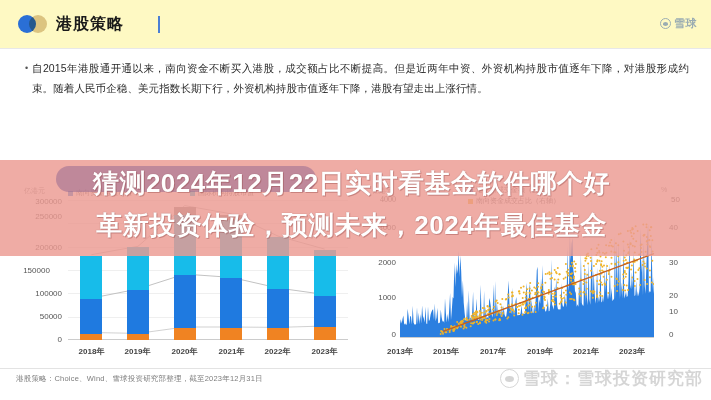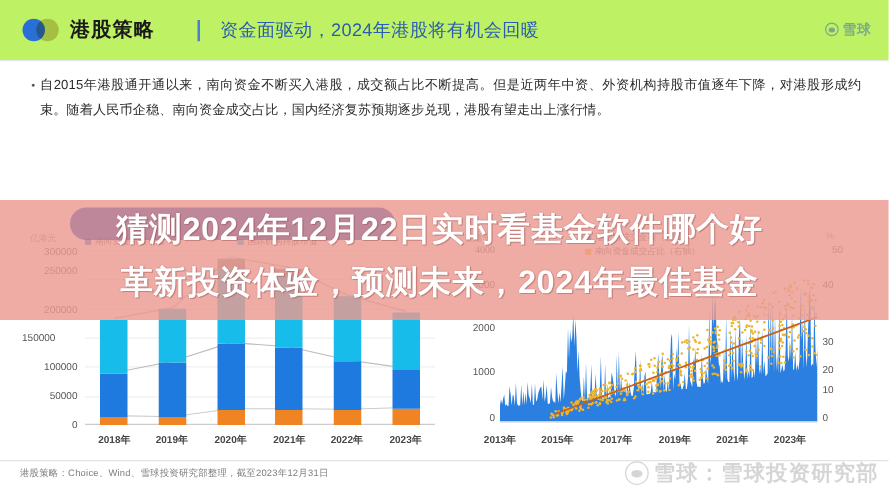--- a/index.html
+++ b/index.html
@@ -7,21 +7,21 @@
   body {
     font-family:"Liberation Sans", sans-serif;
     background:#ffffff;
     position:relative;
     overflow:hidden;
   }
 
   
   #header {
     position:absolute; left:0; top:0; width:711px; height:48px;
-    background:#bef264;
+    background:#fef9c3;
     display:flex; align-items:center;
   }
   #brand-mark { position:relative; width:34px; height:18px; margin-left:18px; flex:0 0 auto; }
   #brand-mark .c1 { position:absolute; left:0; top:0; width:18px; height:18px; border-radius:50%; background:#2a6fd6; }
   #brand-mark .c2 { position:absolute; left:11px; top:0; width:18px; height:18px; border-radius:50%; background:#ddc9a8; mix-blend-mode:multiply; }
   #brand-title {
     font-size:16px; font-weight:bold; color:#1a1a1a; letter-spacing:1px;
     margin-left:4px; white-space:nowrap;
   }
   #header-divider { width:2px; height:17px; background:#4b7fd4; margin-left:34px; flex:0 0 auto; }
@@ -61,21 +61,21 @@
 
   
   #charts {
     position:absolute; left:0; top:150px; width:711px; height:218px; background:#fff;
   }
   .chart { position:absolute; top:0; height:218px; }
   #chart-left { left:0; width:356px; }
   #chart-right { left:356px; width:355px; }
 
   .axis-unit { position:absolute; font-size:7px; color:#8a8a8a; white-space:nowrap; }
-  .ytick { position:absolute; font-size:8px; color:#555; text-align:right; white-space:nowrap; }
+  .ytick { position:absolute; font-size:8px; color:#555; text-align:right; white-space:nowrap;padding-left:11px; }
   .xtick { position:absolute; font-size:8px; color:#444; text-align:center; white-space:nowrap; font-weight:bold; }
   .legend-item { position:absolute; font-size:7px; color:#666; white-space:nowrap; display:flex; align-items:center; gap:3px; }
   .legend-swatch { width:5px; height:5px; display:inline-block; }
 
   .plot { position:absolute; }
   .gridline { position:absolute; height:1px; background:#efefef; width:100%; }
   .axisline { position:absolute; background:#d8d8d8; }
 
   
   .bar-group { position:absolute; bottom:0; }
@@ -126,31 +126,30 @@
 </head>
 <body>
 
 <div id="header">
   <div id="brand-mark">
     <span class="c1"></span>
       <span class="c2"></span>
   </div>
   <div id="brand-title">港股策略</div>
   <div id="header-divider"></div>
-  <div id="header-subtitle">资金面驱动，2024年港股将有机会回暖</div>
   <div id="header-logo">
     <span class="mark"></span>
     <span class="txt">雪球</span>
   </div>
 </div>
 <div id="header-rule"></div>
 
 <div id="para-block">
   <div id="para-bullet">•</div>
-  <div id="para-text">自2015年港股通开通以来，南向资金不断买入港股，成交额占比不断提高。但是近两年中资、外资机构持股市值逐年下降，对港股形成约束。随着人民币企稳、南向资金成交占比，国内经济复苏预期逐步兑现，港股有望走出上涨行情。</div>
+  <div id="para-text">自2015年港股通开通以来，南向资金不断买入港股，成交额占比不断提高。但是近两年中资、外资机构持股市值逐年下降，对港股形成约束。随着人民币企稳、美元指数长期下行，外资机构持股市值逐年下降，港股有望走出上涨行情。</div>
 </div>
 
 <div id="charts">
 
   <div class="chart" id="chart-left">
     <div class="axis-unit" style="left:24px; top:36px;">亿港元</div>
 
     <div class="legend-item" style="left:68px; top:38px;">
       <span class="legend-swatch" style="background:#1f7ae0;"></span>
       <span>南向资金持股市值</span>
@@ -239,21 +238,21 @@
     </div>
 
     <div class="ytick" style="left:0;  top:45px;  width:40px;font-family:Liberation Serif, serif;">4000</div>
     <div class="ytick" style="left:0;  top:73px;  width:40px;">3000</div>
     <div class="ytick" style="left:0;  top:108px; width:40px;">2000</div>
     <div class="ytick" style="left:0;  top:143px; width:40px;">1000</div>
     <div class="ytick" style="left:0;  top:180px; width:40px;">0</div>
 
     <div class="ytick" style="left:302px; top:45px;  width:24px; text-align:center;">50</div>
     <div class="ytick" style="left:302px; top:73px;  width:24px; text-align:left;">40</div>
-    <div class="ytick" style="left:302px; top:119px; width:24px; text-align:left;">30</div>
+    <div class="ytick" style="left:302px; top:108px; width:24px; text-align:left;">30</div>
     <div class="ytick" style="left:302px; top:129px; width:24px; text-align:left;margin-top:12px;">20</div>
     <div class="ytick" style="left:302px; top:157px; width:24px; text-align:left;">10</div>
     <div class="ytick" style="left:302px; top:180px; width:24px; text-align:left;">0</div>
 
     <div class="plot" id="right-plot" style="left:44px; top:48px; width:254px; height:140px;">
       <svg id="right-svg" width="254" height="140" style="position:absolute;left:0;top:0;">
           <path d="M 0,139 L 0.0,126.1 L 0.8,121.2 L 1.7,125.4 L 2.5,120.9 L 3.4,117.6 L 4.2,126.8 L 5.1,125.2 L 5.9,126.7 L 6.8,126.6 L 7.6,110.8 L 8.5,117.4 L 9.3,126.4 L 10.2,117.8 L 11.0,118.7 L 11.9,126.6 L 12.7,107.8 L 13.6,124.6 L 14.4,126.4 L 15.3,126.4 L 16.1,126.3 L 17.0,109.3 L 17.8,126.3 L 18.7,114.6 L 19.5,126.2 L 20.4,115.9 L 21.2,125.6 L 22.1,107.5 L 22.9,118.1 L 23.8,120.3 L 24.6,124.5 L 25.5,108.7 L 26.3,125.5 L 27.2,125.9 L 28.0,108.6 L 28.9,123.1 L 29.7,121.9 L 30.6,116.5 L 31.4,114.1 L 32.3,112.0 L 33.1,111.2 L 34.0,121.9 L 34.8,105.4 L 35.7,123.3 L 36.5,119.4 L 37.4,109.8 L 38.2,125.2 L 39.1,125.0 L 39.9,124.6 L 40.8,111.4 L 41.6,118.9 L 42.5,123.4 L 43.3,122.9 L 44.2,124.7 L 45.0,100.3 L 45.9,115.4 L 46.7,124.6 L 47.6,115.7 L 48.4,124.1 L 49.3,109.4 L 50.1,95.0 L 51.0,122.0 L 51.8,112.1 L 52.7,99.0 L 53.5,100.6 L 54.4,64.2 L 55.2,89.1 L 56.1,66.0 L 56.9,76.0 L 57.8,71.2 L 58.6,52.6 L 59.5,79.1 L 60.3,57.4 L 61.2,73.2 L 62.0,99.7 L 62.9,82.2 L 63.7,104.4 L 64.6,114.7 L 65.4,122.0 L 66.3,122.9 L 67.1,103.0 L 68.0,122.6 L 68.8,92.2 L 69.7,122.4 L 70.5,119.1 L 71.4,122.2 L 72.2,114.1 L 73.1,93.4 L 73.9,120.8 L 74.8,116.8 L 75.6,119.4 L 76.5,100.6 L 77.3,116.9 L 78.2,121.7 L 79.0,121.7 L 79.9,111.8 L 80.7,86.8 L 81.6,120.5 L 82.4,121.4 L 83.3,121.3 L 84.1,92.8 L 84.9,121.1 L 85.8,109.1 L 86.6,120.8 L 87.5,119.1 L 88.3,120.6 L 89.2,99.9 L 90.0,103.1 L 90.9,109.1 L 91.7,116.7 L 92.6,119.6 L 93.4,86.1 L 94.3,120.1 L 95.1,83.0 L 96.0,119.2 L 96.8,103.5 L 97.7,113.9 L 98.5,113.7 L 99.4,115.3 L 100.2,113.0 L 101.1,119.2 L 101.9,105.7 L 102.8,119.1 L 103.6,107.7 L 104.5,116.2 L 105.3,118.8 L 106.2,118.6 L 107.0,112.6 L 107.9,94.3 L 108.7,82.6 L 109.6,110.4 L 110.4,110.0 L 111.3,116.3 L 112.1,89.5 L 113.0,117.7 L 113.8,108.6 L 114.7,116.7 L 115.5,103.2 L 116.4,98.9 L 117.2,117.3 L 118.1,117.3 L 118.9,117.0 L 119.8,117.1 L 120.6,115.6 L 121.5,107.0 L 122.3,115.8 L 123.2,115.7 L 124.0,115.6 L 124.9,116.1 L 125.7,99.1 L 126.6,84.8 L 127.4,101.1 L 128.3,112.7 L 129.1,92.0 L 130.0,85.3 L 130.8,114.8 L 131.7,101.2 L 132.5,114.5 L 133.4,115.3 L 134.2,106.4 L 135.1,114.9 L 135.9,95.4 L 136.8,72.3 L 137.6,68.7 L 138.5,114.0 L 139.3,101.1 L 140.2,105.7 L 141.0,80.3 L 141.9,92.5 L 142.7,66.9 L 143.6,109.0 L 144.4,109.0 L 145.3,113.6 L 146.1,113.2 L 147.0,109.8 L 147.8,100.3 L 148.7,113.2 L 149.5,113.1 L 150.4,104.8 L 151.2,61.4 L 152.1,106.4 L 152.9,108.8 L 153.8,111.8 L 154.6,88.7 L 155.5,93.2 L 156.3,80.4 L 157.2,107.5 L 158.0,111.6 L 158.9,111.2 L 159.7,111.6 L 160.6,111.3 L 161.4,85.0 L 162.3,105.7 L 163.1,109.3 L 164.0,107.6 L 164.8,96.2 L 165.7,103.9 L 166.5,109.2 L 167.4,47.7 L 168.2,93.1 L 169.1,84.8 L 169.9,34.5 L 170.7,63.1 L 171.6,45.7 L 172.4,40.1 L 173.3,71.8 L 174.1,78.1 L 175.0,92.9 L 175.8,95.1 L 176.7,108.8 L 177.5,106.2 L 178.4,108.7 L 179.2,80.4 L 180.1,105.8 L 180.9,54.6 L 181.8,105.0 L 182.6,107.3 L 183.5,107.8 L 184.3,64.1 L 185.2,105.4 L 186.0,71.6 L 186.9,99.4 L 187.7,107.3 L 188.6,64.6 L 189.4,100.9 L 190.3,106.7 L 191.1,71.8 L 192.0,54.7 L 192.8,99.7 L 193.7,72.3 L 194.5,92.5 L 195.4,105.8 L 196.2,98.5 L 197.1,69.6 L 197.9,105.1 L 198.8,98.4 L 199.6,103.9 L 200.5,60.8 L 201.3,104.5 L 202.2,103.3 L 203.0,96.7 L 203.9,104.4 L 204.7,70.9 L 205.6,94.7 L 206.4,63.9 L 207.3,101.4 L 208.1,95.3 L 209.0,101.5 L 209.8,65.2 L 210.7,100.8 L 211.5,90.1 L 212.4,102.9 L 213.2,102.1 L 214.1,100.6 L 214.9,37.8 L 215.8,100.8 L 216.6,43.7 L 217.5,93.5 L 218.3,42.2 L 219.2,101.2 L 220.0,52.8 L 220.9,99.2 L 221.7,84.3 L 222.6,100.5 L 223.4,44.4 L 224.3,100.6 L 225.1,97.6 L 226.0,93.5 L 226.8,99.2 L 227.7,97.8 L 228.5,81.9 L 229.4,40.2 L 230.2,86.7 L 231.1,91.3 L 231.9,74.1 L 232.8,90.4 L 233.6,52.5 L 234.5,98.0 L 235.3,97.2 L 236.2,83.0 L 237.0,98.7 L 237.9,93.3 L 238.7,98.4 L 239.6,89.6 L 240.4,29.7 L 241.3,74.4 L 242.1,59.3 L 243.0,97.5 L 243.8,44.1 L 244.7,86.9 L 245.5,95.8 L 246.4,66.8 L 247.2,47.8 L 248.1,25.8 L 248.9,95.1 L 249.8,92.9 L 250.6,94.0 L 251.5,41.2 L 252.3,79.3 L 253.2,95.7 L 254.0,78.7 L 254,139 Z" fill="#2b7fe0"></path>
           <g>
             <circle cx="130.2" cy="95.4" r="1" fill="#f0b429"></circle>
             <circle cx="149.7" cy="76.2" r="1" fill="#f0b429"></circle>

